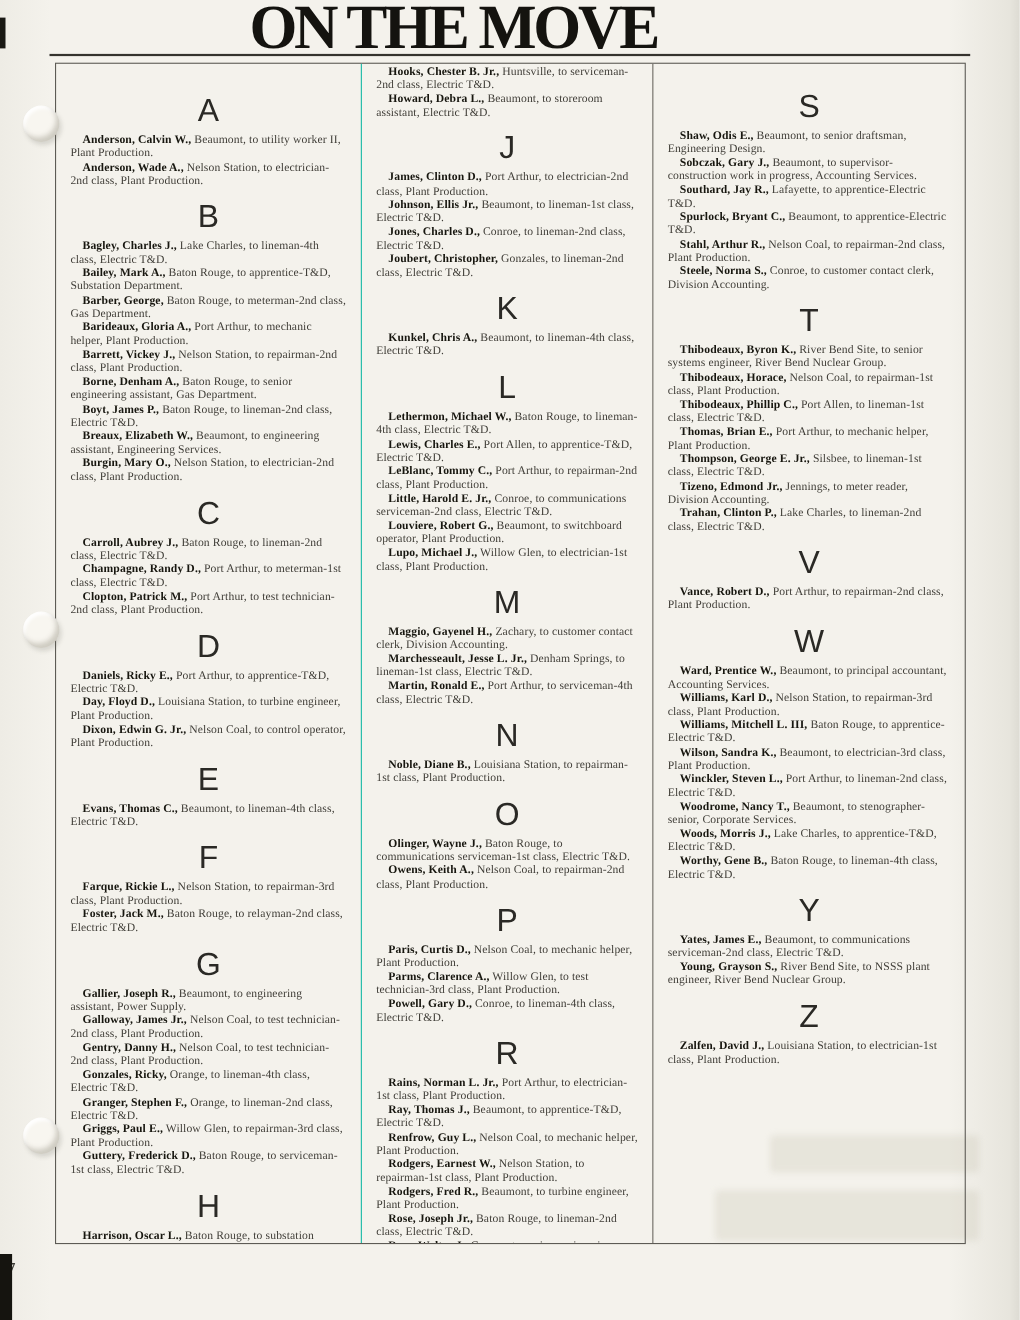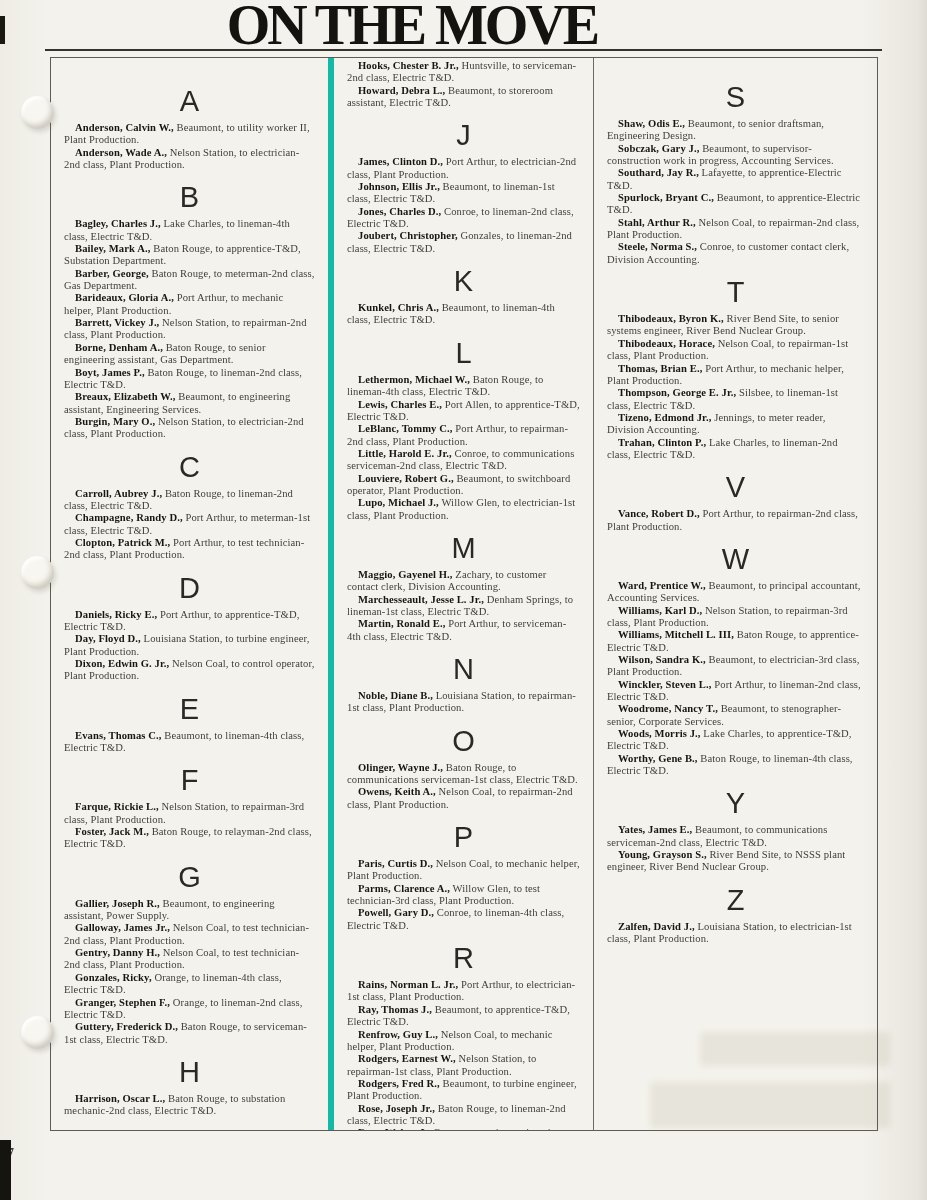--- a/index.html
+++ b/index.html
@@ -15,21 +15,21 @@
     position:absolute;left:0;top:-4px;width:100%;margin:0;text-align:center;
     font-family:"Liberation Serif",serif;font-weight:700;font-size:56px;line-height:58px;
     letter-spacing:-3px;color:#14130f;z-index:2;transform:scaleY(1.02);
   }
   .content-box{
     position:absolute;left:50px;top:57px;width:826px;height:1072px;
     border:1.5px solid #5d5b55;background:transparent;display:flex;z-index:2;
   }
   .col{box-sizing:border-box;overflow:hidden;padding:2px 13px 0 13px;}
   .col-1{width:277px;padding-top:28px;}
-  .col-2{width:265px;border-left:6px solid #14b8a6;padding-top:2px;}
+  .col-2{width:265px;border-left:1px solid #14b8a6;padding-top:2px;}
   .col-3{width:284px;border-left:1px solid #6b6963;padding-top:24px;}
   .letter{
     font-family:"Liberation Sans",sans-serif;font-weight:400;font-size:29px;line-height:30px;
     color:#2a2925;text-align:center;margin:11px 0 6px 0;
   }
   .section:first-child .letter{margin-top:0;}
   .entry{
     margin:0;font-size:10.6px;line-height:12.35px;letter-spacing:.1px;
     color:#403e38;text-indent:11px;text-align:left;
   }
@@ -132,20 +132,21 @@
   <p class="entry"><b class="name">Gallier, Joseph R.,</b><span class="detail"> Beaumont, to engineering assistant, Power Supply.</span></p>
 
   <p class="entry"><b class="name">Galloway, James Jr.,</b><span class="detail"> Nelson Coal, to test technician-2nd class, Plant Production.</span></p>
 
   <p class="entry"><b class="name">Gentry, Danny H.,</b><span class="detail"> Nelson Coal, to test technician-2nd class, Plant Production.</span></p>
 
   <p class="entry"><b class="name">Gonzales, Ricky,</b><span class="detail"> Orange, to lineman-4th class, Electric T&amp;D.</span></p>
 
   <p class="entry"><b class="name">Granger, Stephen F.,</b><span class="detail"> Orange, to lineman-2nd class, Electric T&amp;D.</span></p>
 
+  <p class="entry"><b class="name">Griggs, Paul E.,</b><span class="detail"> Willow Glen, to repairman-3rd class, Plant Production.</span></p>
 
   <p class="entry"><b class="name">Guttery, Frederick D.,</b><span class="detail"> Baton Rouge, to serviceman-1st class, Electric T&amp;D.</span></p>
 </section>
 
   <section class="section">
     <h2 class="letter">H</h2>
 
   <p class="entry"><b class="name">Harrison, Oscar L.,</b><span class="detail"> Baton Rouge, to substation mechanic-2nd class, Electric T&amp;D.</span></p>
 
 </section>
@@ -261,20 +262,21 @@
   <p class="entry"><b class="name">Steele, Norma S.,</b><span class="detail"> Conroe, to customer contact clerk, Division Accounting.</span></p>
 </section>
 
   <section class="section">
     <h2 class="letter">T</h2>
 
   <p class="entry"><b class="name">Thibodeaux, Byron K.,</b><span class="detail"> River Bend Site, to senior systems engineer, River Bend Nuclear Group.</span></p>
 
   <p class="entry"><b class="name">Thibodeaux, Horace,</b><span class="detail"> Nelson Coal, to repairman-1st class, Plant Production.</span></p>
 
+  <p class="entry"><b class="name">Thibodeaux, Phillip C.,</b><span class="detail"> Port Allen, to lineman-1st class, Electric T&amp;D.</span></p>
 
   <p class="entry"><b class="name">Thomas, Brian E.,</b><span class="detail"> Port Arthur, to mechanic helper, Plant Production.</span></p>
 
   <p class="entry"><b class="name">Thompson, George E. Jr.,</b><span class="detail"> Silsbee, to lineman-1st class, Electric T&amp;D.</span></p>
 
 
   <p class="entry"><b class="name">Tizeno, Edmond Jr.,</b><span class="detail"> Jennings, to meter reader, Division Accounting.</span></p>
 
   <p class="entry"><b class="name">Trahan, Clinton P.,</b><span class="detail"> Lake Charles, to lineman-2nd class, Electric T&amp;D.</span></p>
 </section>

